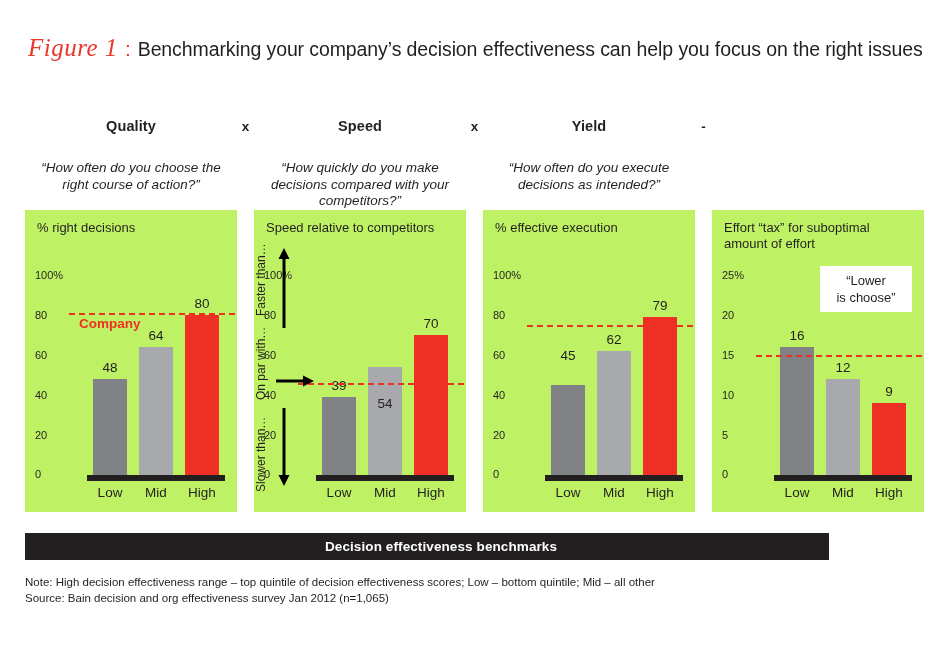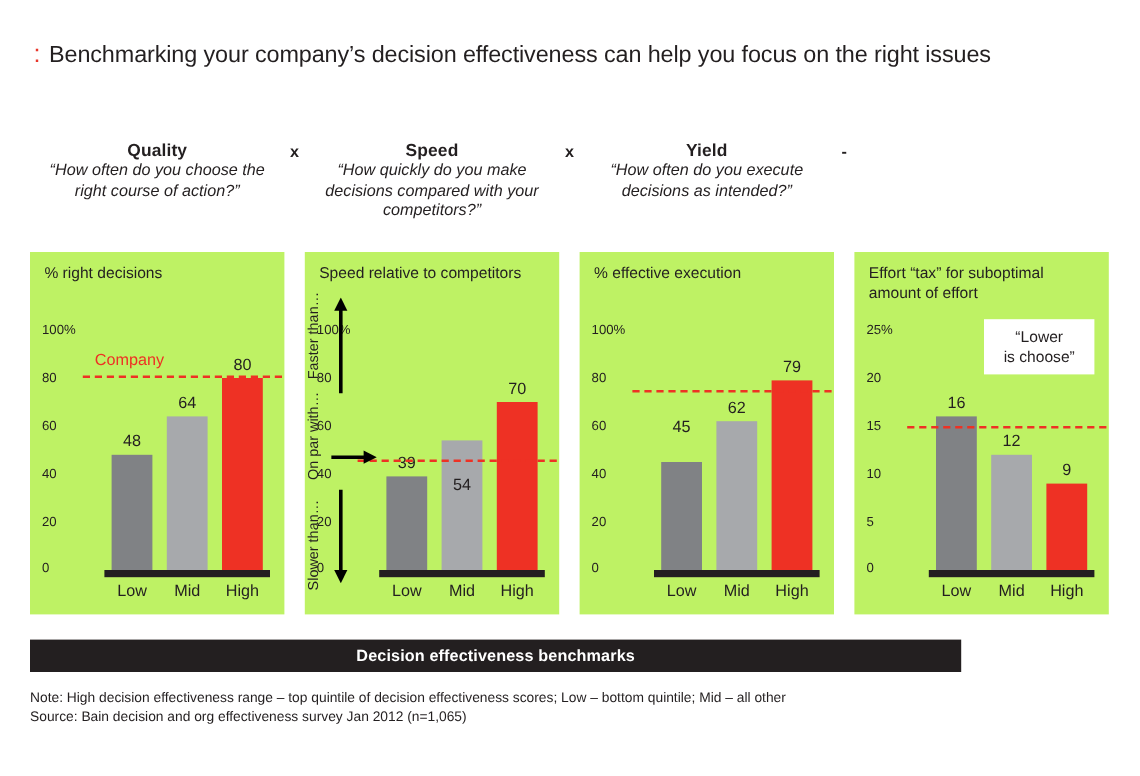--- a/index.html
+++ b/index.html
@@ -38,21 +38,21 @@
     width:900px;height:82px;
     display:flex;
   }
   .hcol{
     width:212px;
     display:flex;flex-direction:column;align-items:center;
     text-align:center;
   }
   .hcol .hname{
     font-size:14.5px;font-weight:bold;color:#231f20;
-    margin-bottom:0;letter-spacing:.1px;
+    margin-bottom:26px;letter-spacing:.1px;
   }
   .hcol .hq{
     font-size:13.5px;font-style:italic;color:#231f20;
     line-height:16.5px;max-width:205px;
   }
   .hop{
     width:17px;
     font-size:13.5px;font-weight:bold;color:#231f20;
     text-align:center;
     padding-top:1px;
@@ -113,21 +113,21 @@
     text-align:center;
     transform:translateX(-50%);
   }
   .dashline{
     position:absolute;
     height:0;
     border-top:2.5px dashed #ee3124;
   }
   .company-lab{
     position:absolute;
-    font-size:13.5px;font-weight:normal;color:#ee3124;
+    font-size:13.5px;font-weight:bold;color:#ee3124;margin-top:24px;
   }
 
   
   .rot{
     position:absolute;
     font-size:12px;color:#231f20;
     transform-origin:left bottom;
     transform:rotate(-90deg);
     white-space:nowrap;
   }
@@ -141,36 +141,37 @@
     line-height:17px;
     display:flex;flex-direction:column;
     align-items:center;justify-content:center;
   }
 
   
   .footbar{
     position:absolute;left:25px;top:533px;
     width:776px;height:27px;
     background:#231f20;
-    display:flex;align-items:center;justify-content:center;
+    display:flex;align-items:center;justify-content:center;padding-left:28px;
   }
   .footbar span{
     color:#ffffff;font-size:13.5px;font-weight:bold;letter-spacing:.1px;
   }
 
   .notes{
     position:absolute;left:25px;top:575px;
     width:900px;
     font-size:11.5px;color:#231f20;line-height:15.5px;
   }
 </style>
 </head>
 <body>
 
 <div class="title-row">
+  <span class="fig-label">Figure 1</span>
   <span class="fig-colon">:</span>
   <span class="title-text">Benchmarking your company’s decision effectiveness can help you focus on the right issues</span>
 </div>
 
 <div class="headers">
   <div class="hcol">
     <div class="hname">Quality</div>
     <div class="hq">“How often do you choose the right course of action?”</div>
   </div>
   <div class="hop">x</div>

